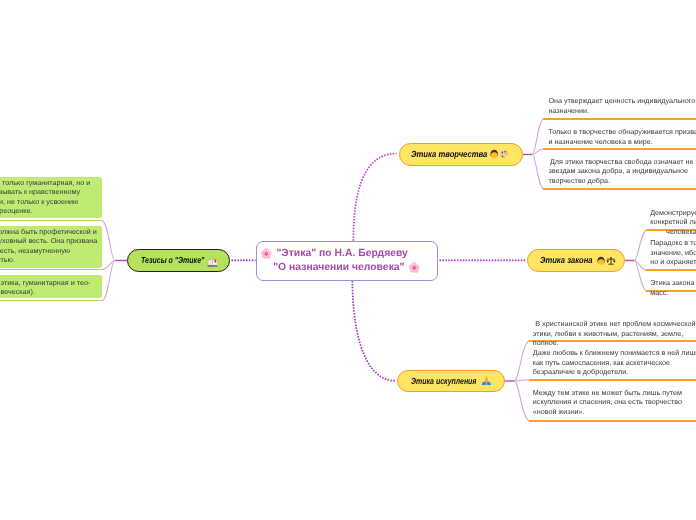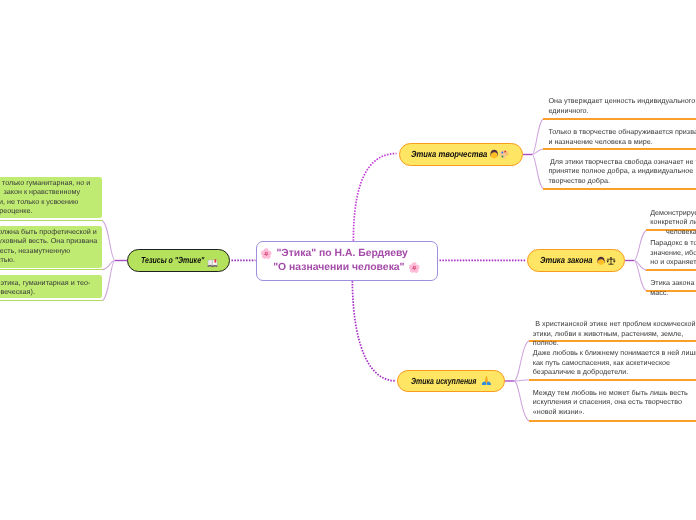--- a/index.html
+++ b/index.html
@@ -58,52 +58,52 @@
       <path d="M 231.5 260.3 L 255.5 260.3" stroke="#8f2fb8" stroke-width="1.7" stroke-dasharray="1.55 1.35" fill="none"></path>
       <path d="M 353.4 240.8 C 353.4 203 359 153.5 396.6 153.5" stroke="#c23fd8" stroke-width="1.7" stroke-dasharray="1.55 1.35" fill="none"></path>
       <path d="M 439.5 260.3 L 525.5 260.3" stroke="#a72fc9" stroke-width="1.7" stroke-dasharray="1.55 1.35" fill="none"></path>
       <path d="M 352.4 281.2 C 352.4 320 360 380.8 395.8 380.8" stroke="#a72fc9" stroke-width="1.7" stroke-dasharray="1.55 1.35" fill="none"></path>
   </svg>
 
   <div class="leaf">
       <div class="fill gfill" style="left:-200px;top:176.9px;width:301.7px;height:41.5px"></div>
       <div class="rule grule" style="left:-200px;top:219.9px;width:302.8px"></div>
       <div class="ln" style="right:605.7px;top:177.78px">только гуманитарная, но и</div>
-      <div class="ln" style="right:616.0px;top:187.18px">закон к нравственному</div>
+      <div class="ln" style="right:616.0px;top:187.18px">зывать к нравственному</div>
       <div class="ln" style="right:617.5px;top:197.08px">ни, не только к усвоению</div>
       <div class="ln" style="right:663.6px;top:206.38px">ереоценке.</div>
     </div>
       <div class="leaf">
       <div class="fill gfill" style="left:-200px;top:225.5px;width:301.7px;height:42.3px"></div>
       <div class="rule grule" style="left:-200px;top:268.6px;width:302.8px"></div>
       <div class="ln" style="right:599.2px;top:226.88px">олжна быть профетической и</div>
       <div class="ln" style="right:598.8px;top:236.08px">уховный весть. Она призвана</div>
       <div class="ln" style="right:625.8px;top:245.88px">весть, незамутненную</div>
       <div class="ln" style="right:681.0px;top:255.48px">стью.</div>
     </div>
       <div class="leaf">
       <div class="fill gfill" style="left:-200px;top:275.0px;width:301.7px;height:23.0px"></div>
       <div class="rule grule" style="left:-200px;top:299.6px;width:302.8px"></div>
       <div class="ln" style="right:605.7px;top:277.88px">этика, гуманитарная и тео-</div>
       <div class="ln" style="right:661.1px;top:287.08px">овеческая).</div>
     </div>
       <div class="leaf">
       <div class="rule orule" style="left:543.0px;top:117.8px;width:193.0px"></div>
       <div class="ln" style="left:548.4px;top:96.48px">Она утверждает ценность индивидуального, личного,</div>
-      <div class="ln" style="left:548.4px;top:105.88px">единичного.</div>
+      <div class="ln" style="left:548.4px;top:105.88px">назначении.</div>
     </div>
       <div class="leaf">
       <div class="rule orule" style="left:543.0px;top:148.0px;width:193.0px"></div>
       <div class="ln" style="left:548.4px;top:127.28px">Только в творчестве обнаруживается призвание</div>
       <div class="ln" style="left:548.4px;top:136.88px">и назначение человека в мире.</div>
     </div>
       <div class="leaf">
       <div class="rule orule" style="left:543.0px;top:187.8px;width:193.0px"></div>
       <div class="ln" style="left:550.0px;top:156.88px">Для этики творчества свобода означает не только</div>
-      <div class="ln" style="left:548.4px;top:166.28px">принятие полное добра, а индивидуальное</div>
+      <div class="ln" style="left:548.4px;top:166.28px">звездам закона добра, а индивидуальное</div>
       <div class="ln" style="left:548.4px;top:175.88px">творчество добра.</div>
     </div>
       <div class="leaf">
       <div class="rule orule" style="left:646.0px;top:229.4px;width:90.0px"></div>
       <div class="ln" style="left:650.2px;top:208.28px">Демонстрирует полное безразличие к судьбе</div>
       <div class="ln" style="left:650.2px;top:217.38px">конкретной личности, к внутренней жизни</div>
       <div class="ln" style="left:666px;top:226.58px">человека.</div>
     </div>
       <div class="leaf">
       <div class="rule orule" style="left:646.0px;top:269.2px;width:90.0px"></div>
@@ -123,21 +123,21 @@
       <div class="ln" style="left:532.8px;top:338.18px">полное.</div>
     </div>
       <div class="leaf">
       <div class="rule orule" style="left:529.0px;top:378.8px;width:207.0px"></div>
       <div class="ln" style="left:532.8px;top:347.98px">Даже любовь к ближнему понимается в ней лишь</div>
       <div class="ln" style="left:532.8px;top:357.58px">как путь самоспасения, как аскетическое</div>
       <div class="ln" style="left:532.8px;top:367.08px">безразличие в добродетели.</div>
     </div>
       <div class="leaf">
       <div class="rule orule" style="left:529.0px;top:420.0px;width:207.0px"></div>
-      <div class="ln" style="left:532.8px;top:387.68px">Между тем любовь не может быть лишь весть</div>
+      <div class="ln" style="left:532.8px;top:387.68px">Между тем этике не может быть лишь путем</div>
       <div class="ln" style="left:532.8px;top:397.38px">искупления и спасения, она есть творчество</div>
       <div class="ln" style="left:532.8px;top:406.98px">«новой жизни».</div>
     </div>
 
   <div class="pill green" style="left:127px;top:249px;width:103px;height:23px"></div>
     <span class="lbl" style="left:140.8px;top:255.74px;transform:scaleX(0.7955)">Тезисы о "Этике"</span>
     <span class="emj" style="left:206.6px;top:256.6px;width:11.0px;height:11.0px"><svg viewBox="0 0 36 36" width="11.0" height="11.0">
         <path d="M3 11 C8 8 14 8 18 11 L18 29 C14 26 8 26 3 29 Z" fill="#eaeaea" stroke="#9b9b9b" stroke-width="1.2"></path>
         <path d="M33 11 C28 8 22 8 18 11 L18 29 C22 26 28 26 33 29 Z" fill="#f7f7f7" stroke="#9b9b9b" stroke-width="1.2"></path>
         <path d="M2 28 C8 25 14 25 18 28.5 C22 25 28 25 34 28 L34 33 C28 30 22 30 18 33.5 C14 30 8 30 2 33 Z" fill="#6f5f6f"></path>

